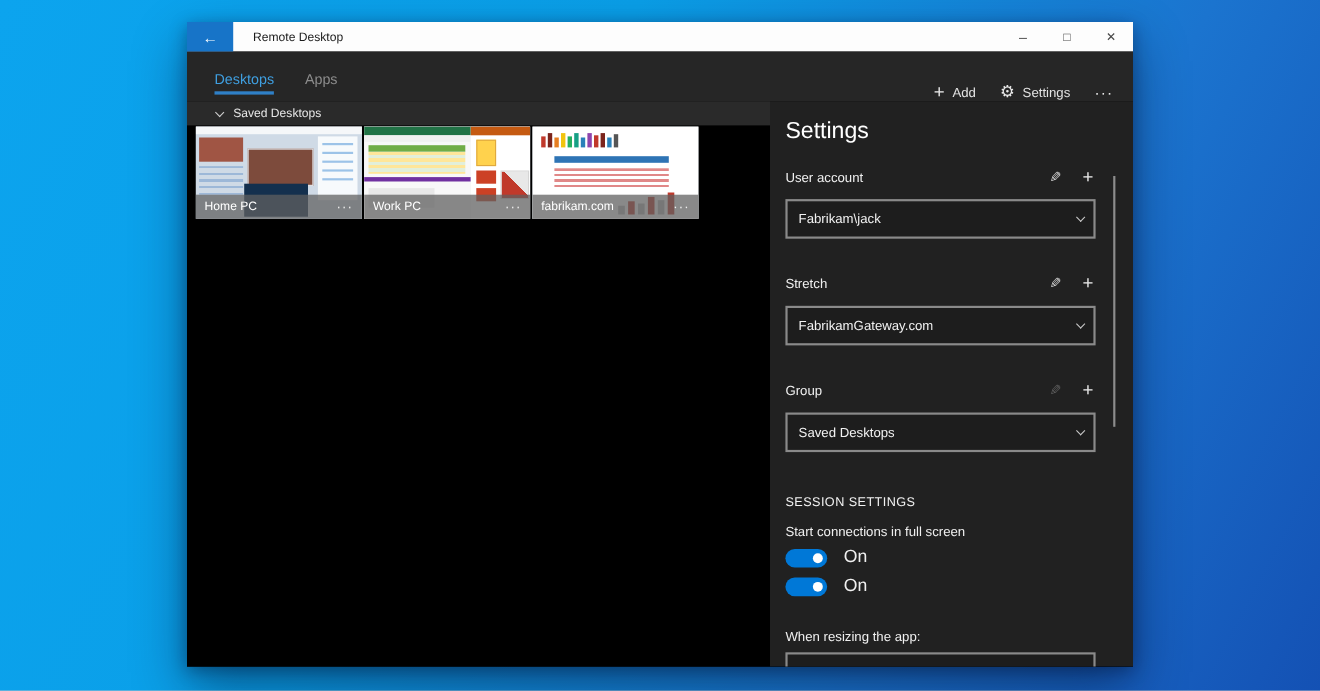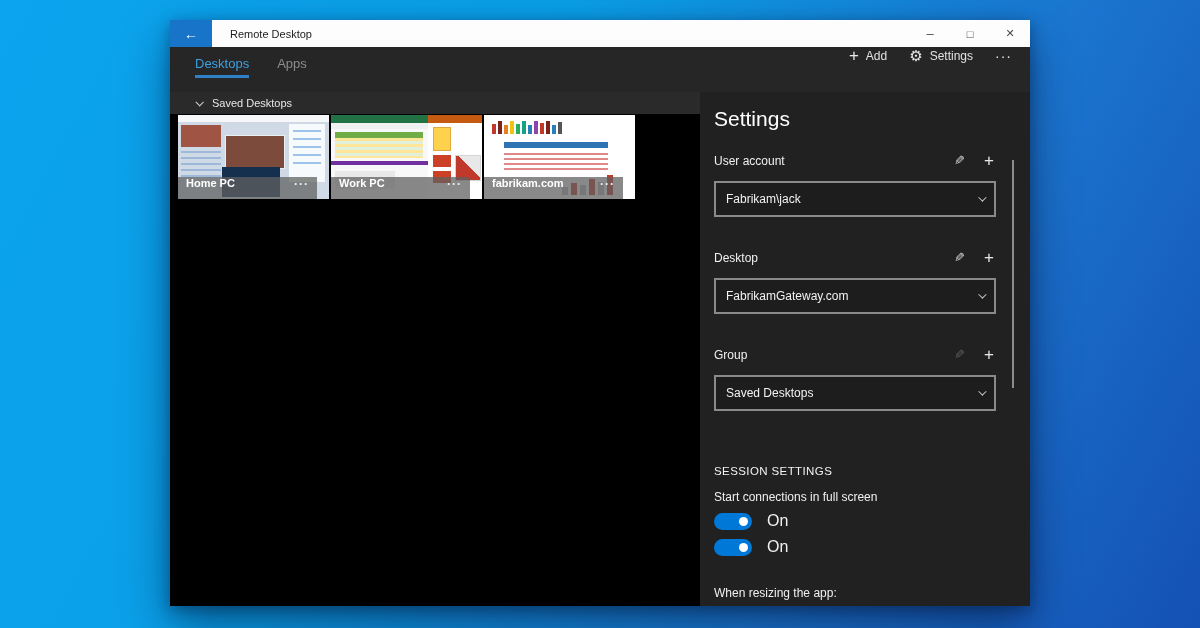--- a/index.html
+++ b/index.html
@@ -21,39 +21,39 @@
   
   .titlebar { height:27px; background:#fdfdfd; display:flex; align-items:stretch; }
   .back-btn { width:42px; background:#1774c8; color:#fff; display:flex; align-items:center; justify-content:center; font-size:14px; cursor:pointer; }
   .title-text { align-self:center; margin-left:18px; font-size:11px; color:#1b1b1b; }
   .win-controls { margin-left:auto; display:flex; align-items:stretch; }
   .win-btn { width:40px; display:flex; align-items:center; justify-content:center; color:#4a4a4a; font-size:11px; cursor:pointer; }
   .win-btn.min { font-size:13px; }
 
   
   .app { height:559px; background:#000; display:flex; flex-direction:column; }
-  .app-header { height:45px; background:#262626; display:flex; align-items:flex-start; flex:0 0 45px; }
+  .app-header { height:45px; background:#262626; display:flex; align-items:flex-end; flex:0 0 45px; }
   .tabs { display:flex; margin-left:25px; gap:28px; }
   .tab { display:flex; align-items:center; padding-top:9px; padding-bottom:4px; border-bottom:3px solid transparent; margin-bottom:6px; font-size:13px; color:#8d8d8d; cursor:pointer; }
   .tab.active { color:#3f9fe0; border-bottom-color:#2f80c7; }
   .actions { margin-left:auto; display:flex; align-items:center; gap:22px; padding-right:18px; color:#e2e2e2; font-size:12px; }
   .action { display:flex; align-items:center; gap:7px; cursor:pointer; }
   .plus-icon { font-size:17px; font-weight:300; line-height:1; color:#e8e8e8; }
   .gear-icon { font-size:15px; line-height:1; color:#e8e8e8; }
   .more-btn { font-size:14px; letter-spacing:1px; color:#e8e8e8; cursor:pointer; }
 
   .main { flex:1; display:flex; min-height:0; }
 
   
   .list-panel { width:530px; background:#000; flex:0 0 530px; }
   .group-header { height:22px; background:#2a2a2a; display:flex; align-items:center; padding-left:26px; gap:10px; color:#e6e6e6; font-size:11px; cursor:pointer; }
   .chev { display:inline-block; width:6px; height:6px; border-right:1.5px solid #cfcfcf; border-bottom:1.5px solid #cfcfcf; transform:rotate(45deg) translateY(-1px); }
   .thumbs { display:flex; gap:2px; padding:1px 0 0 8px; }
   .thumb { position:relative; width:151px; height:84px; overflow:hidden; cursor:pointer; background:#dfe5ea; }
-  .thumb-label { position:absolute; left:0; right:12px; bottom:0; height:22px; background:rgba(96,96,96,.74); display:flex; align-items:flex-start; padding:0 8px;font-weight:bold; }
+  .thumb-label { position:absolute; left:0; right:0; bottom:0; height:22px; background:rgba(96,96,96,.74); display:flex; align-items:center; padding:0 8px; }
   .thumb-name { color:#fff; font-size:11px; }
   .thumb-dots { margin-left:auto; color:#f0f0f0; font-size:12px; letter-spacing:1px; }
   .shot { position:absolute; inset:0; }
   .shot div, .shot span { position:absolute; }
 
   
   .homepc { background:#cfdae6; }
   .hp-top   { left:0; top:0; width:100%; height:7px; background:#f5f7f9; }
   .hp-photo { left:3px; top:10px; width:40px; height:22px; background:#a05544; }
   .hp-lines { left:3px; top:36px; width:40px; height:26px; background:repeating-linear-gradient(180deg,#9db8d8 0 2px,transparent 2px 6px); }
@@ -116,21 +116,21 @@
   .pencil-icon.dim { color:#5f5f5f; }
   .plus-sm { font-size:17px; font-weight:300; color:#e8e8e8; line-height:1; cursor:pointer; }
 
   .select { margin-top:12px; height:36px; border:2px solid #8a8a8a; background:#1d1d1d; display:flex; align-items:center; padding:0 10px; cursor:pointer; }
   .sel-text { font-size:12px; color:#f2f2f2; white-space:nowrap; overflow:hidden; }
   .sel-chev { margin-left:auto; width:6px; height:6px; border-right:1.5px solid #c9c9c9; border-bottom:1.5px solid #c9c9c9; transform:rotate(45deg) translateY(-2px); flex:0 0 auto; }
 
   .f1 .field-head { margin-top:20px;gap:16px; }
   .f2 .field-head, .f3 .field-head { margin-top:32px; }
 
-  .session-heading { margin-top:54px; font-size:11.5px; color:#f2f2f2; letter-spacing:.4px; }
+  .session-heading { margin-top:40px; font-size:11.5px; color:#f2f2f2; letter-spacing:.4px; }
   .toggle-label { font-size:12px; color:#f0f0f0; }
   .t1 .toggle-label { margin-top:13px; }
   .t2 .toggle-label { margin-top:34px; }
   .toggle-row { margin-top:8px; display:flex; align-items:center; gap:15px; }
   .toggle { width:38px; height:17px; border-radius:9px; background:#0078d7; position:relative; cursor:pointer; flex:0 0 auto; }
   .knob { position:absolute; right:4px; top:4px; width:9px; height:9px; border-radius:50%; background:#fff; }
   .toggle-state { font-size:16px; color:#f0f0f0; }
 
   .resize-label { margin-top:30px; font-size:12px; color:#f0f0f0; }
   .select.resize { margin-top:7px; }
@@ -279,21 +279,21 @@
               </span>
             </div>
             <div class="select">
               <span class="sel-text">Fabrikam\jack</span>
               <i class="sel-chev"></i>
             </div>
           </div>
 
           <div class="field f2">
             <div class="field-head">
-              <span class="field-label">Desktop</span>
+              <span class="field-label">Stretch</span>
               <span class="ficons">
                 <span class="pencil-icon">✎</span>
                 <span class="plus-sm">+</span>
               </span>
             </div>
             <div class="select">
               <span class="sel-text">FabrikamGateway.com</span>
               <i class="sel-chev"></i>
             </div>
           </div>

